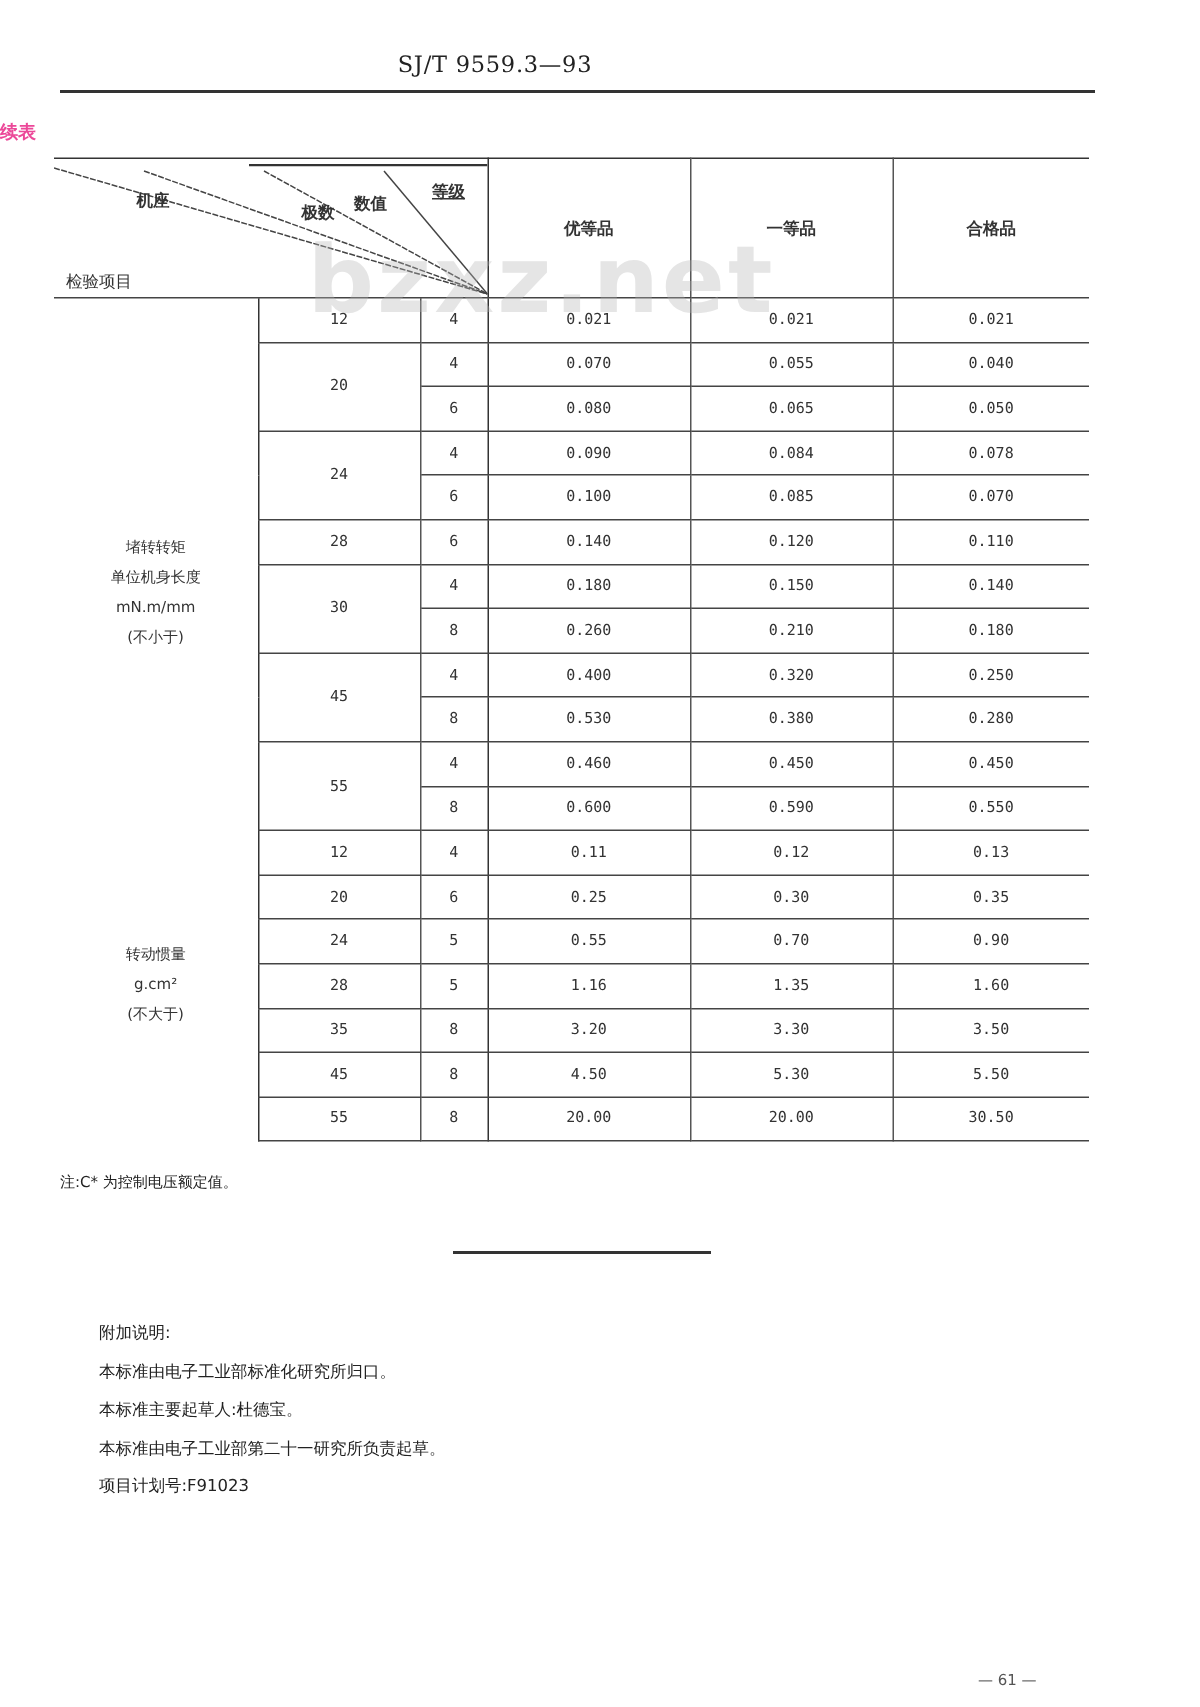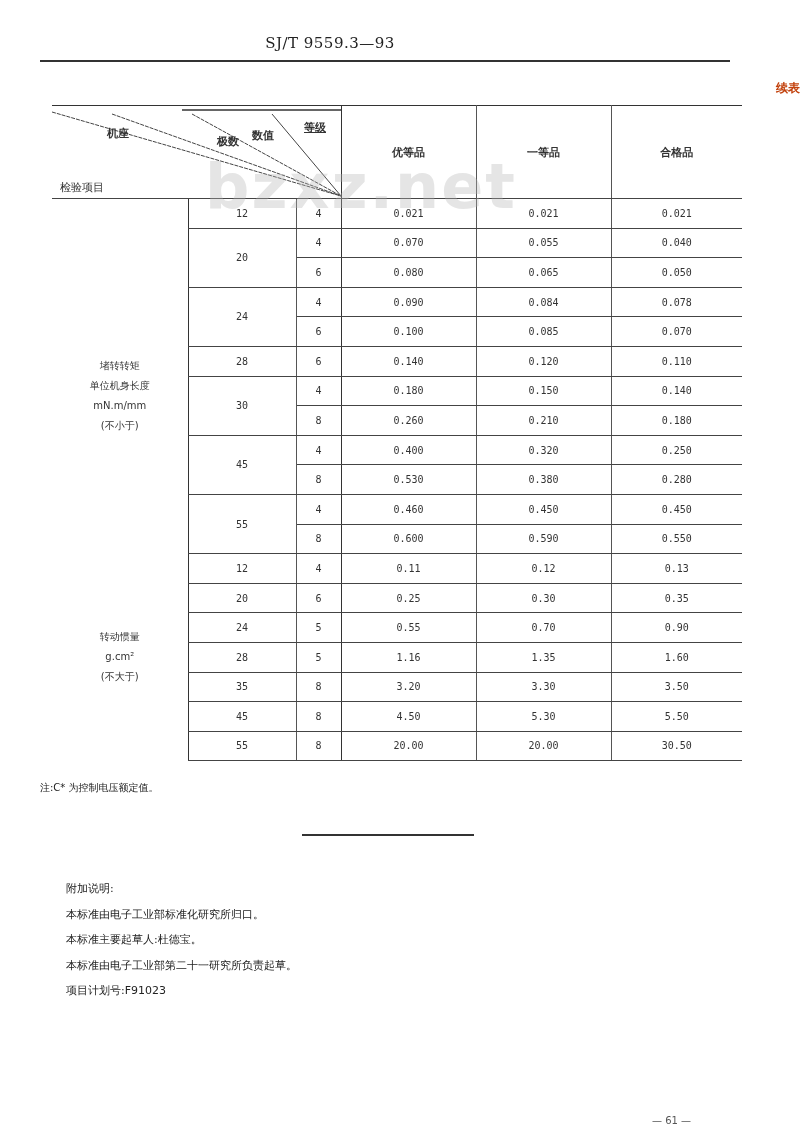--- a/index.html
+++ b/index.html
@@ -7,24 +7,24 @@
     width: 800px; height: 1138px; position: relative; overflow: hidden;
     font-family: "DejaVu Serif", "Liberation Serif", serif; color: #222;
   }
   .std-code {
     position: absolute; top: 34px; left: 0; width: 660px; text-align: center;
     font-size: 15px; letter-spacing: 0.5px; color: #222;
     font-family: "DejaVu Serif", serif;
   }
   .top-rule { position: absolute; top: 60px; height: 2px; background: #333; }
   .cont-title {
-    position: absolute; top: 80px; left: 0; width: 800px; text-align: right;
-    font-size: 12px; font-family: "DejaVu Sans", sans-serif; font-weight: bold; color: #c2410c;
-  }
-  .table-wrap { position: absolute; left: 52px; top: 105px; width: 690px; }
+    position: absolute; top: 80px; left: 0; width: 800px; text-align: left;
+    font-size: 12px; font-family: "DejaVu Sans", sans-serif; font-weight: bold; color: #ec4899;
+  }
+  .table-wrap { position: absolute; left: 36px; top: 105px; width: 690px; }
   table.spec {
     border-collapse: collapse; width: 690px;
     font-family: "DejaVu Sans Mono", "Liberation Mono", monospace; font-size: 10px;
     color: #333;
   }
   table.spec td {
     border-bottom: 1px solid #444; height: 28.6px; padding: 0; text-align: center;
     vertical-align: middle;
   }
   table.spec td.vline-l { border-left: 1.5px solid #333; }

